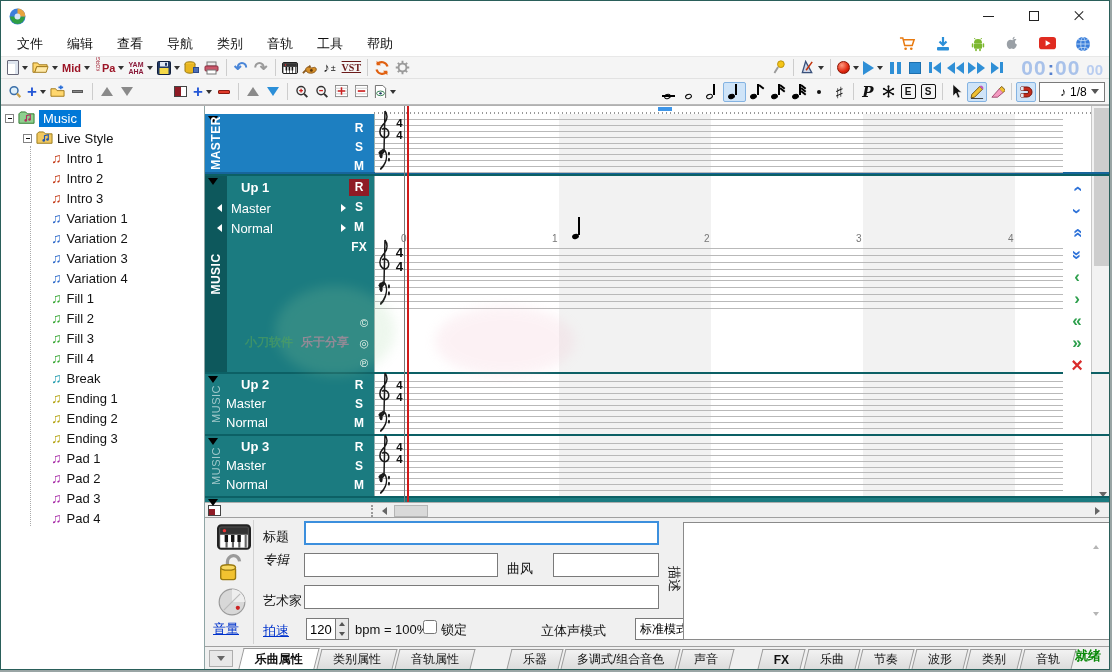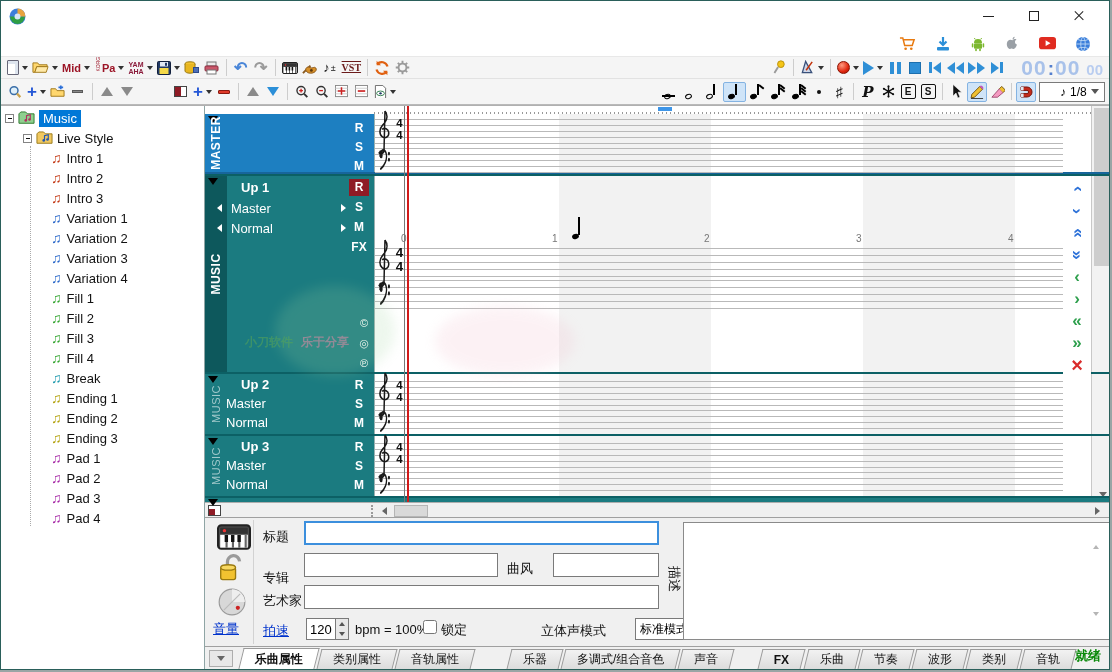--- a/index.html
+++ b/index.html
@@ -195,20 +195,21 @@
       <span class="wbtn">
           <span class="glyph-x">
             <i></i>
             <b></b>
           </span>
         </span>
     </div>
   </div>
 
   <div class="menubar">
+    <span id="menus"><span class="menu-item">文件</span><span class="menu-item">编辑</span><span class="menu-item">查看</span><span class="menu-item">导航</span><span class="menu-item">类别</span><span class="menu-item">音轨</span><span class="menu-item">工具</span><span class="menu-item">帮助</span></span>
     <span class="menuicons" id="menuicons">
         <span class="ig">
           <svg viewBox="0 0 18 16" width="17">
             <path d="M1 2h3l2 8h8l2-6H5" fill="none" stroke="#e87a10" stroke-width="1.6"></path>
             <circle cx="7" cy="13.5" r="1.4" fill="#e87a10"></circle>
             <circle cx="13" cy="13.5" r="1.4" fill="#e87a10"></circle>
           </svg>
         </span>
         <span class="ig">
           <svg viewBox="0 0 16 16" width="16">
@@ -1051,21 +1052,21 @@
             <path d="M5 19L19 5" stroke="#bbb"></path>
             <circle cx="17" cy="17" r="1.8" fill="#c22"></circle>
           </svg>
         </span>
       <a class="blink" style="position:absolute;left:8px;top:102px;">音量</a>
       <span class="bdivider"></span>
 
       <span class="blabel" style="left:58px;top:10px;">标题</span>
       <input class="binput focus" style="left: 99px; top: 3px; width: 355px;" value="">
 
-      <span class="blabel" style="left:58px;top:51px;">专辑</span>
+      <span class="blabel" style="left:58px;top:33px;font-style:italic;">专辑</span>
       <input class="binput" style="left: 99px; top: 35px; width: 194px;" value="">
 
       <span class="blabel" style="left:302px;top:42px;">曲风</span>
       <input class="binput" style="left: 348px; top: 35px; width: 106px;" value="">
 
       <span class="blabel" style="left:58px;top:74px;">艺术家</span>
       <input class="binput" style="left: 99px; top: 67px; width: 355px;" value="">
 
       <a class="blink" style="position:absolute;left:58px;top:104px;">拍速</a>
       <span class="spinwrap" style="left:101px;top:100px;">

